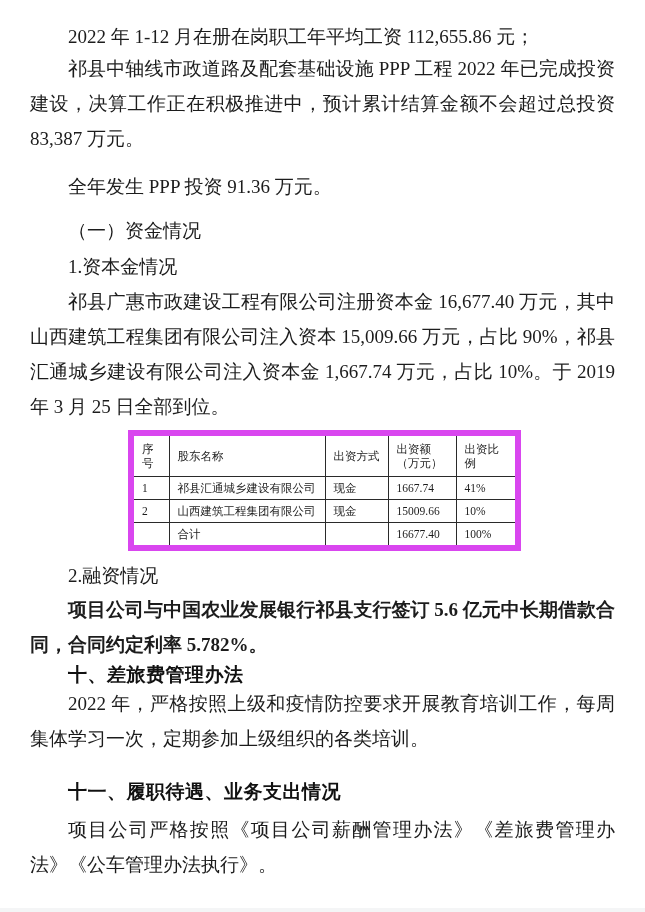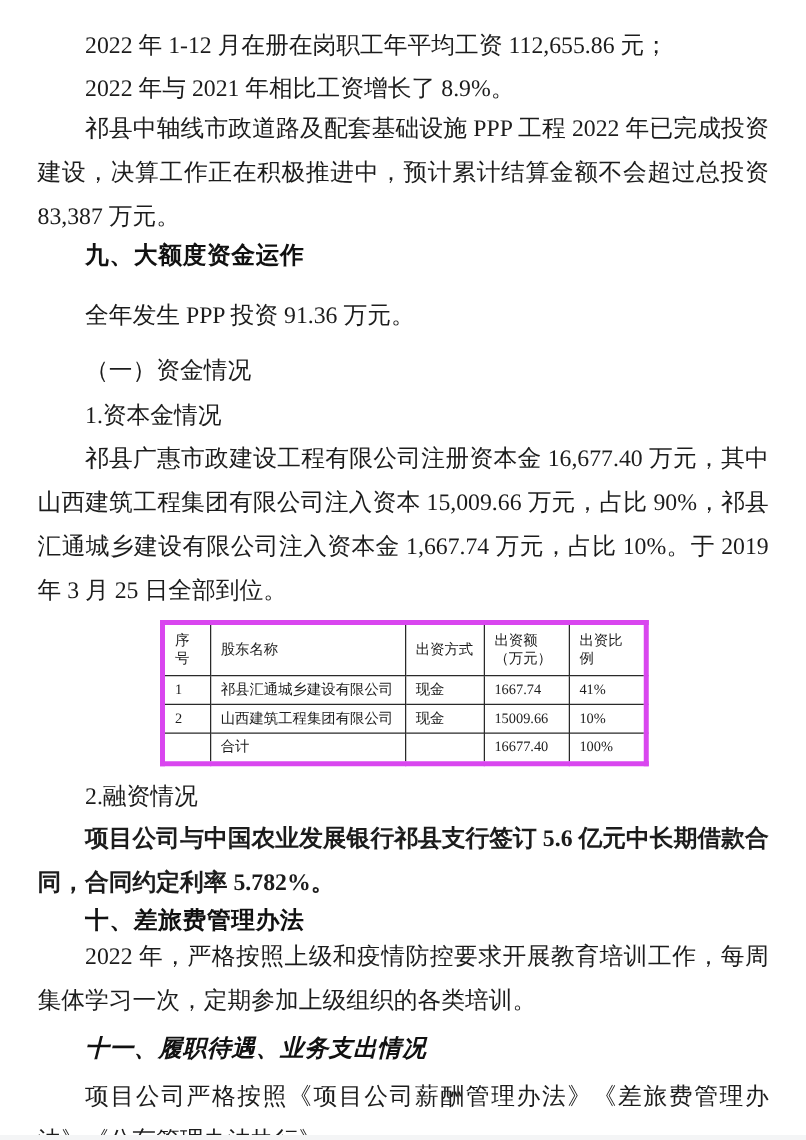--- a/index.html
+++ b/index.html
@@ -46,32 +46,32 @@
   .m-h9        { margin-top: -4px; }
   .m-ppp       { margin-top: 13px; }
   .m-sub1      { margin-top: 9px; }
   .m-cap-title { margin-top: 1px; }
   .m-cap-det   { margin-top: 0; }
   .m-table     { margin-top: 6px; }
   .m-fin-title { margin-top: 7px; }
   .m-fin-det   { margin-top: -1px; font-weight: bold; }
   .m-h10       { margin-top: -5px; }
   .m-p10       { margin-top: -6px; }
-  .m-h11       { margin-top: 4px; font-style: italic; }
+  .m-h11       { margin-top: 18px; }
   .m-p11       { margin-top: 3px; }
 
   table.sh-table {
     border-collapse: collapse;
     table-layout: fixed;
     width: 387px;
     margin-left: 98px;
     font-size: 11.5px;
     line-height: 14px;
     color: #1c1c1c;
-    border: 4px solid #d946ef;
+    border: 6px solid #d946ef;
   }
   table.sh-table th,
   table.sh-table td {
     border: 1px solid #2a2a2a;
     padding: 2px 8px;
     text-align: left;
     vertical-align: middle;
     font-weight: normal;
     text-indent: 0;
     overflow: hidden;
@@ -98,25 +98,23 @@
     height: 4px;
     background: #f4f5f6;
   }
 </style>
 </head>
 <body>
 
 <div class="page">
 
   <p class="para">2022 年 1-12 月在册在岗职工年平均工资 112,655.86 元；</p>
-  <p class="para m-wage-growth">2022 年与 2021 年相比工资增长了 8.9%。</p>
 
   <p class="para m-p8">祁县中轴线市政道路及配套基础设施 PPP 工程 2022 年已完成投资建设，决算工作正在积极推进中，预计累计结算金额不会超过总投资 83,387 万元。</p>
 
-  <h2 class="heading m-h9">九、大额度资金运作</h2>
   <p class="para m-ppp">全年发生 PPP 投资 91.36 万元。</p>
   <p class="para m-sub1">（一）资金情况</p>
   <p class="para m-cap-title">1.资本金情况</p>
   <p class="para m-cap-det">祁县广惠市政建设工程有限公司注册资本金 16,677.40 万元，其中山西建筑工程集团有限公司注入资本 15,009.66 万元，占比 90%，祁县汇通城乡建设有限公司注入资本金 1,667.74 万元，占比 10%。于 2019 年 3 月 25 日全部到位。</p>
 
   <table class="sh-table m-table">
     <colgroup>
       <col class="col-no">
         <col class="col-name">
         <col class="col-way">

